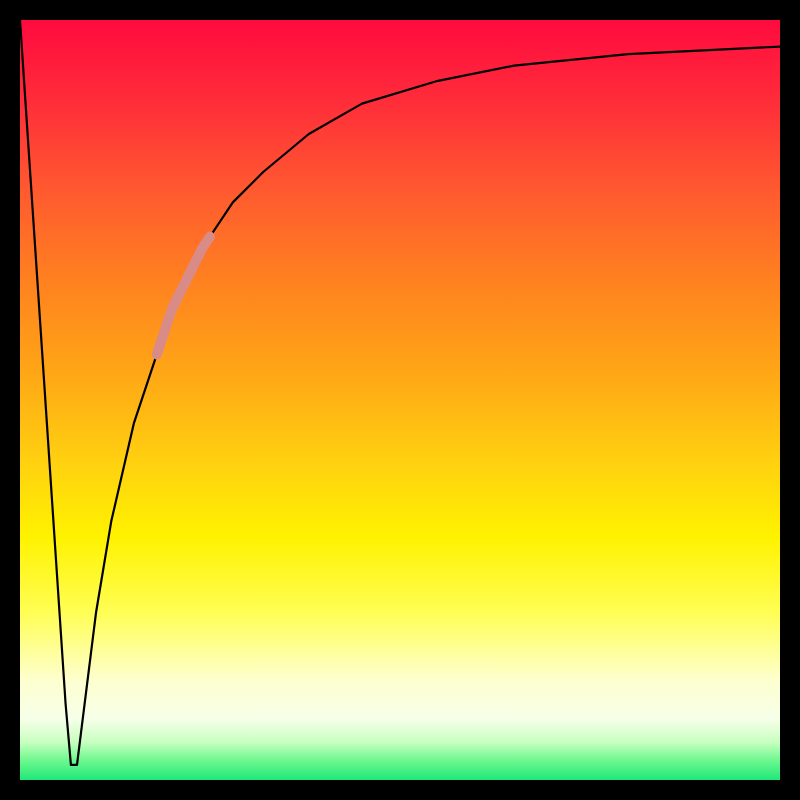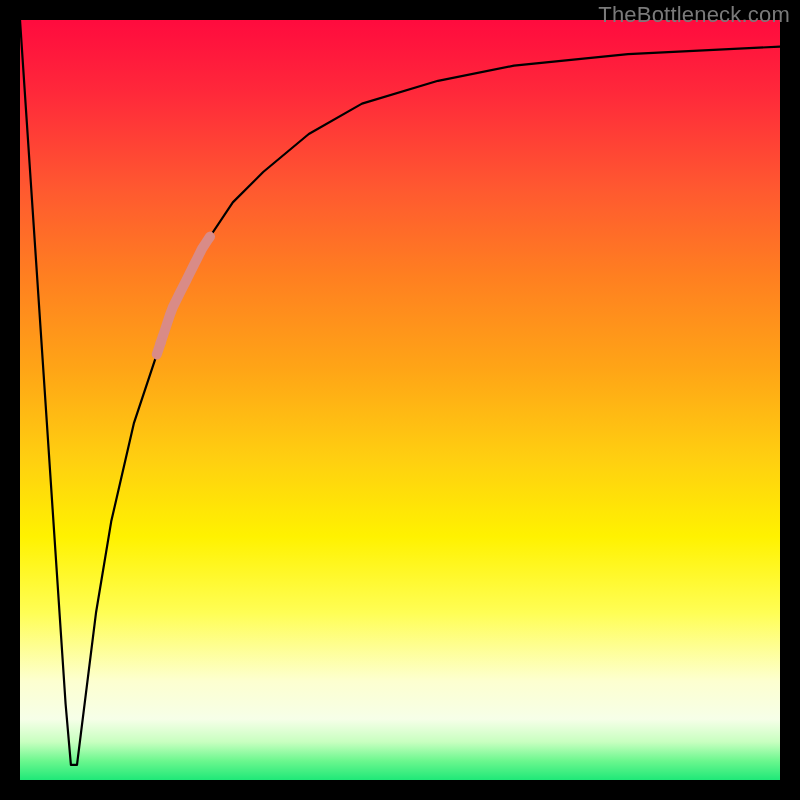--- a/index.html
+++ b/index.html
@@ -61,14 +61,13 @@
 <body>
 
 <div class="frame">
   <div class="plot-area">
     <svg class="curve" viewBox="0 0 760 760">
       <path id="main-curve" d="M0.0 0.0 L15.2 228.0 L30.4 456.0 L45.6 684.0 L50.9 744.8 L57.0 744.8 L60.8 714.4 L68.4 653.6 L76.0 592.8 L91.2 501.6 L114.0 402.8 L136.8 334.4 L152.0 288.8 L182.4 228.0 L212.8 182.4 L243.2 152.0 L288.8 114.0 L342.0 83.6 L418.0 60.8 L494.0 45.6 L608.0 34.2 L760.0 26.6" fill="none" stroke="#000" stroke-width="2.2" stroke-linejoin="round" stroke-linecap="round"></path>
       <path id="hl-seg" d="M136.8 334.4 L139.5 326.4 L142.1 318.4 L144.8 310.5 L147.4 302.5 L150.1 294.5 L152.8 287.3 L155.4 282.0 L158.1 276.6 L160.7 271.3 L163.4 266.0 L166.1 260.7 L168.7 255.4 L171.4 250.0 L174.0 244.7 L176.7 239.4 L179.4 234.1 L182.0 228.8 L184.7 224.6 L187.3 220.6 L190.0 216.6" fill="none" stroke="#d98b87" stroke-width="10" stroke-linecap="round"></path>
       <circle id="hl-dot" cx="140.6" cy="323.0" r="5" fill="#d98b87"></circle>
     </svg>
   </div>
-  <div class="watermark">TheBottleneck.com</div>
 </div>
 
 </body></html>

